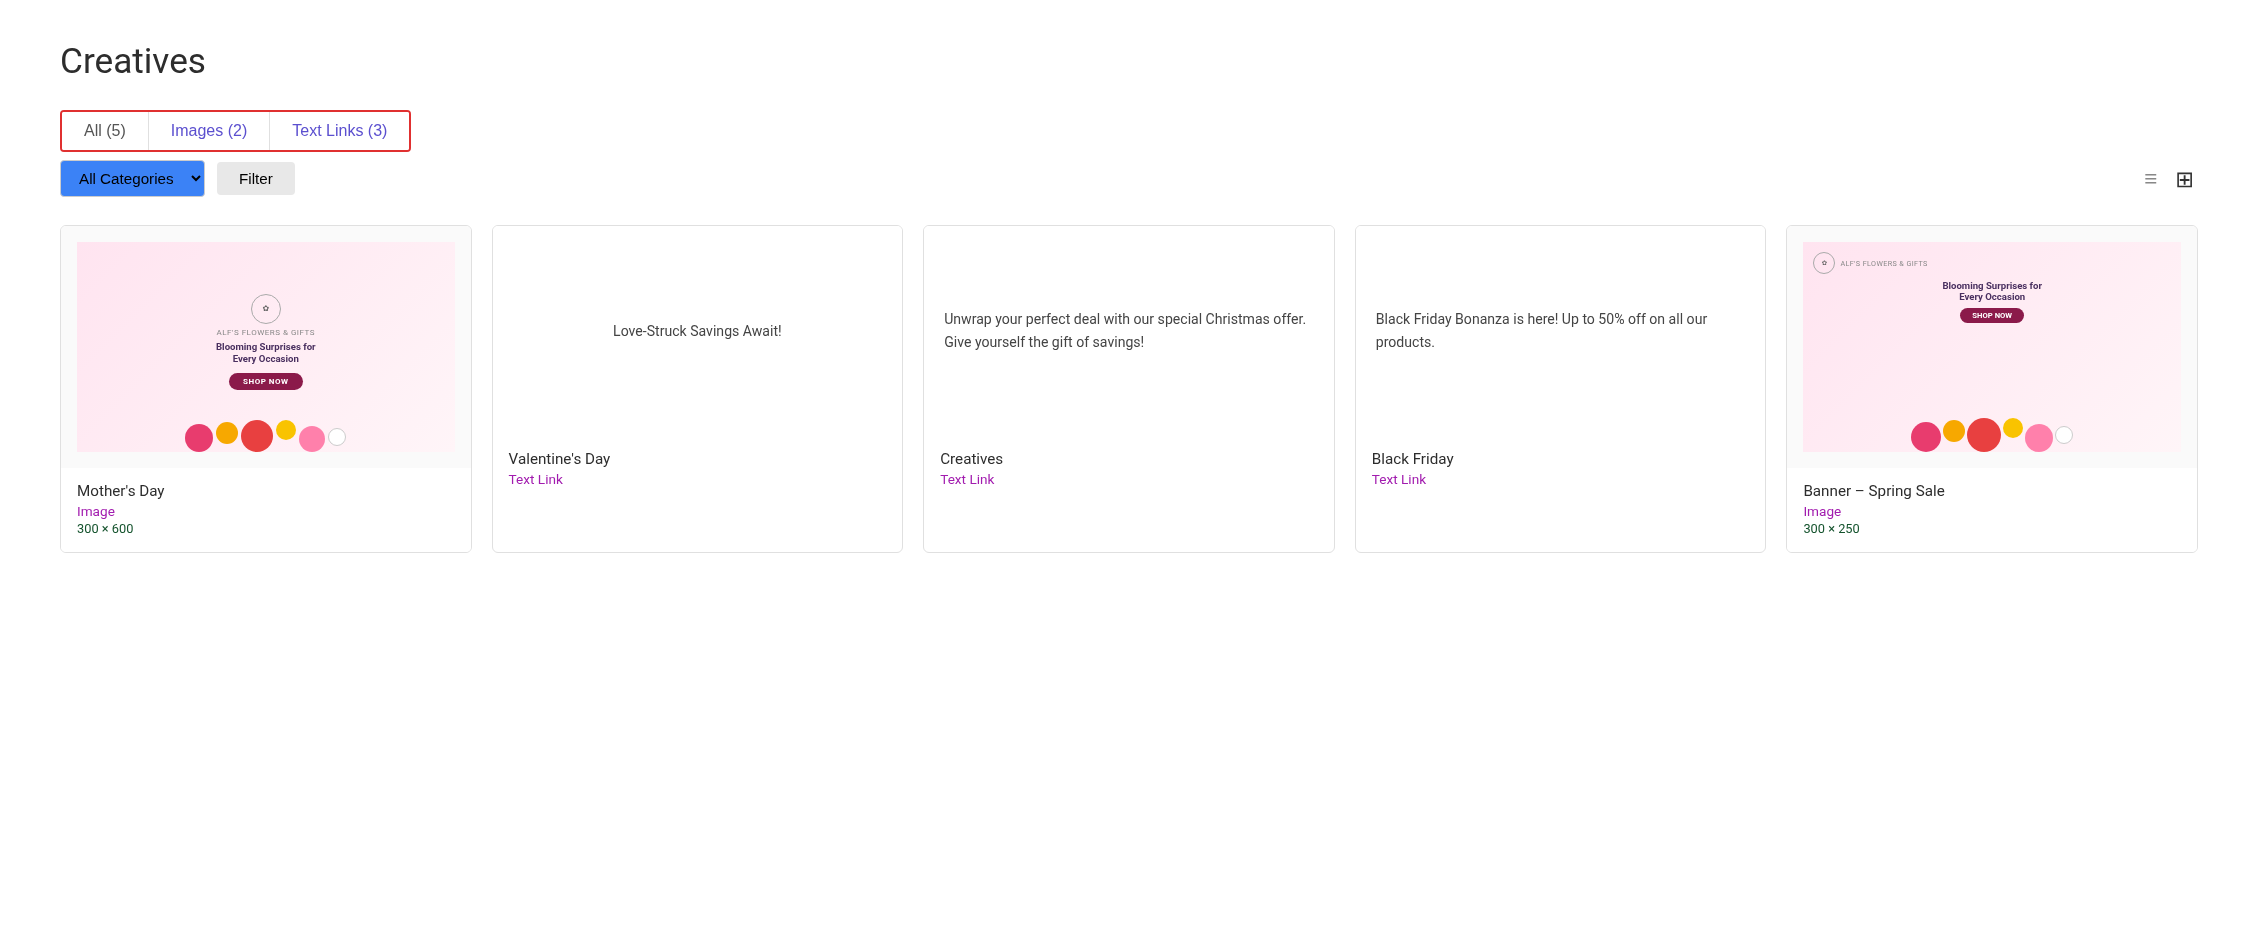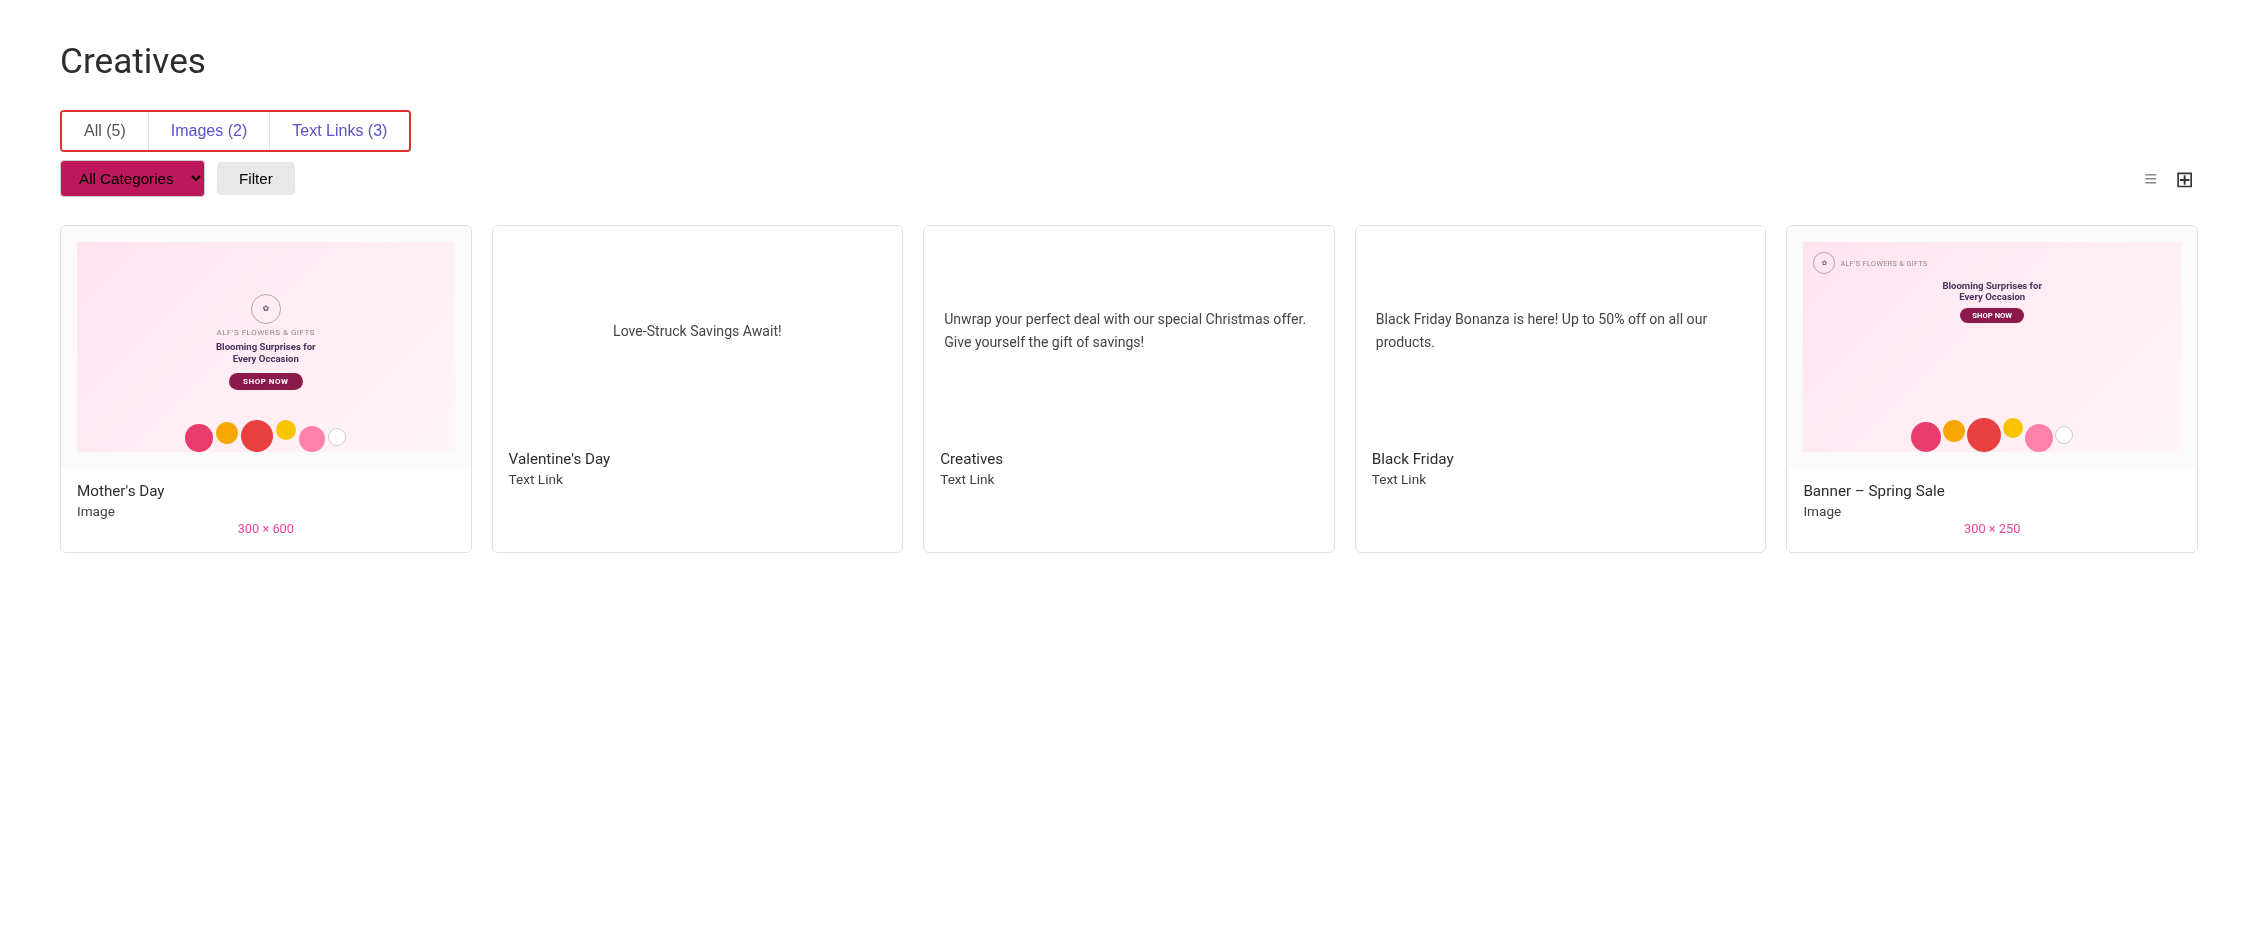--- a/index.html
+++ b/index.html
@@ -46,21 +46,21 @@
     .toolbar-left {
       display: flex;
       align-items: center;
       gap: 12px;
     }
     .category-select {
       padding: 8px 14px;
       font-size: 0.95rem;
       border: 1px solid #ccc;
       border-radius: 4px;
-      background: #be185d;
+      background: #3b82f6;
       cursor: pointer;
       appearance: auto;
     }
     .filter-btn {
       padding: 8px 22px;
       font-size: 0.95rem;
       background: #e8e8e8;
       border: none;
       border-radius: 4px;
       cursor: pointer;
@@ -182,27 +182,26 @@
       background: #fff;
     }
     .card-name {
       font-size: 0.95rem;
       font-weight: 400;
       color: #2d2d2d;
       margin-bottom: 3px;
     }
     .card-type {
       font-size: 0.85rem;
-      color: #404040;
+      color: #a21caf;
       margin-bottom: 2px;
     }
     .card-size {
       font-size: 0.8rem;
-      color: #ec4899;
-      text-align: center;
+      color: #14532d;
     }
 
     
     .card-banner-preview {
       background: linear-gradient(135deg, #ffe4f0 0%, #fff5f8 100%);
       width: 100%;
       height: 210px;
       position: relative;
       display: flex;
       flex-direction: column;

